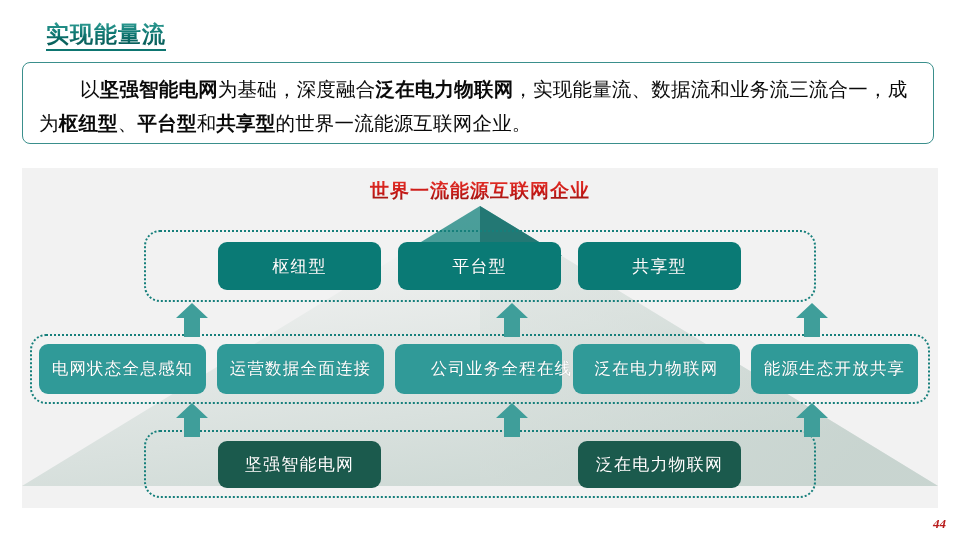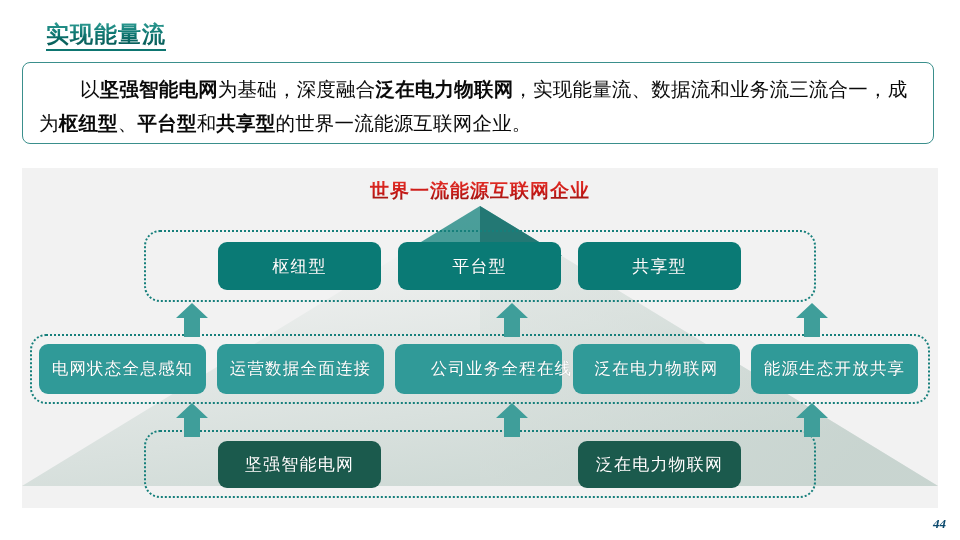--- a/index.html
+++ b/index.html
@@ -156,21 +156,21 @@
   .arrow-up svg { display: block; }
 
   
   #page-number {
     position: absolute;
     right: 14px;
     bottom: 8px;
     font-size: 13px;
     font-style: italic;
     font-weight: bold;
-    color: #0c4a6e;
+    color: #b91c1c;
     font-family: "Liberation Serif", serif;
   }
 </style>
 </head>
 <body>
 
 <div id="slide-title">实现能量流</div>
 
 <div id="statement-box">
   <div id="statement-text"><span>以</span><span class="em">坚强智能电网</span><span>为基础，深度融合</span><span class="em">泛在电力物联网</span><span>，实现能量流、数据流和业务流三流合一，成为</span><span class="em">枢纽型</span><span>、</span><span class="em">平台型</span><span>和</span><span class="em">共享型</span><span>的世界一流能源互联网企业。</span></div>

